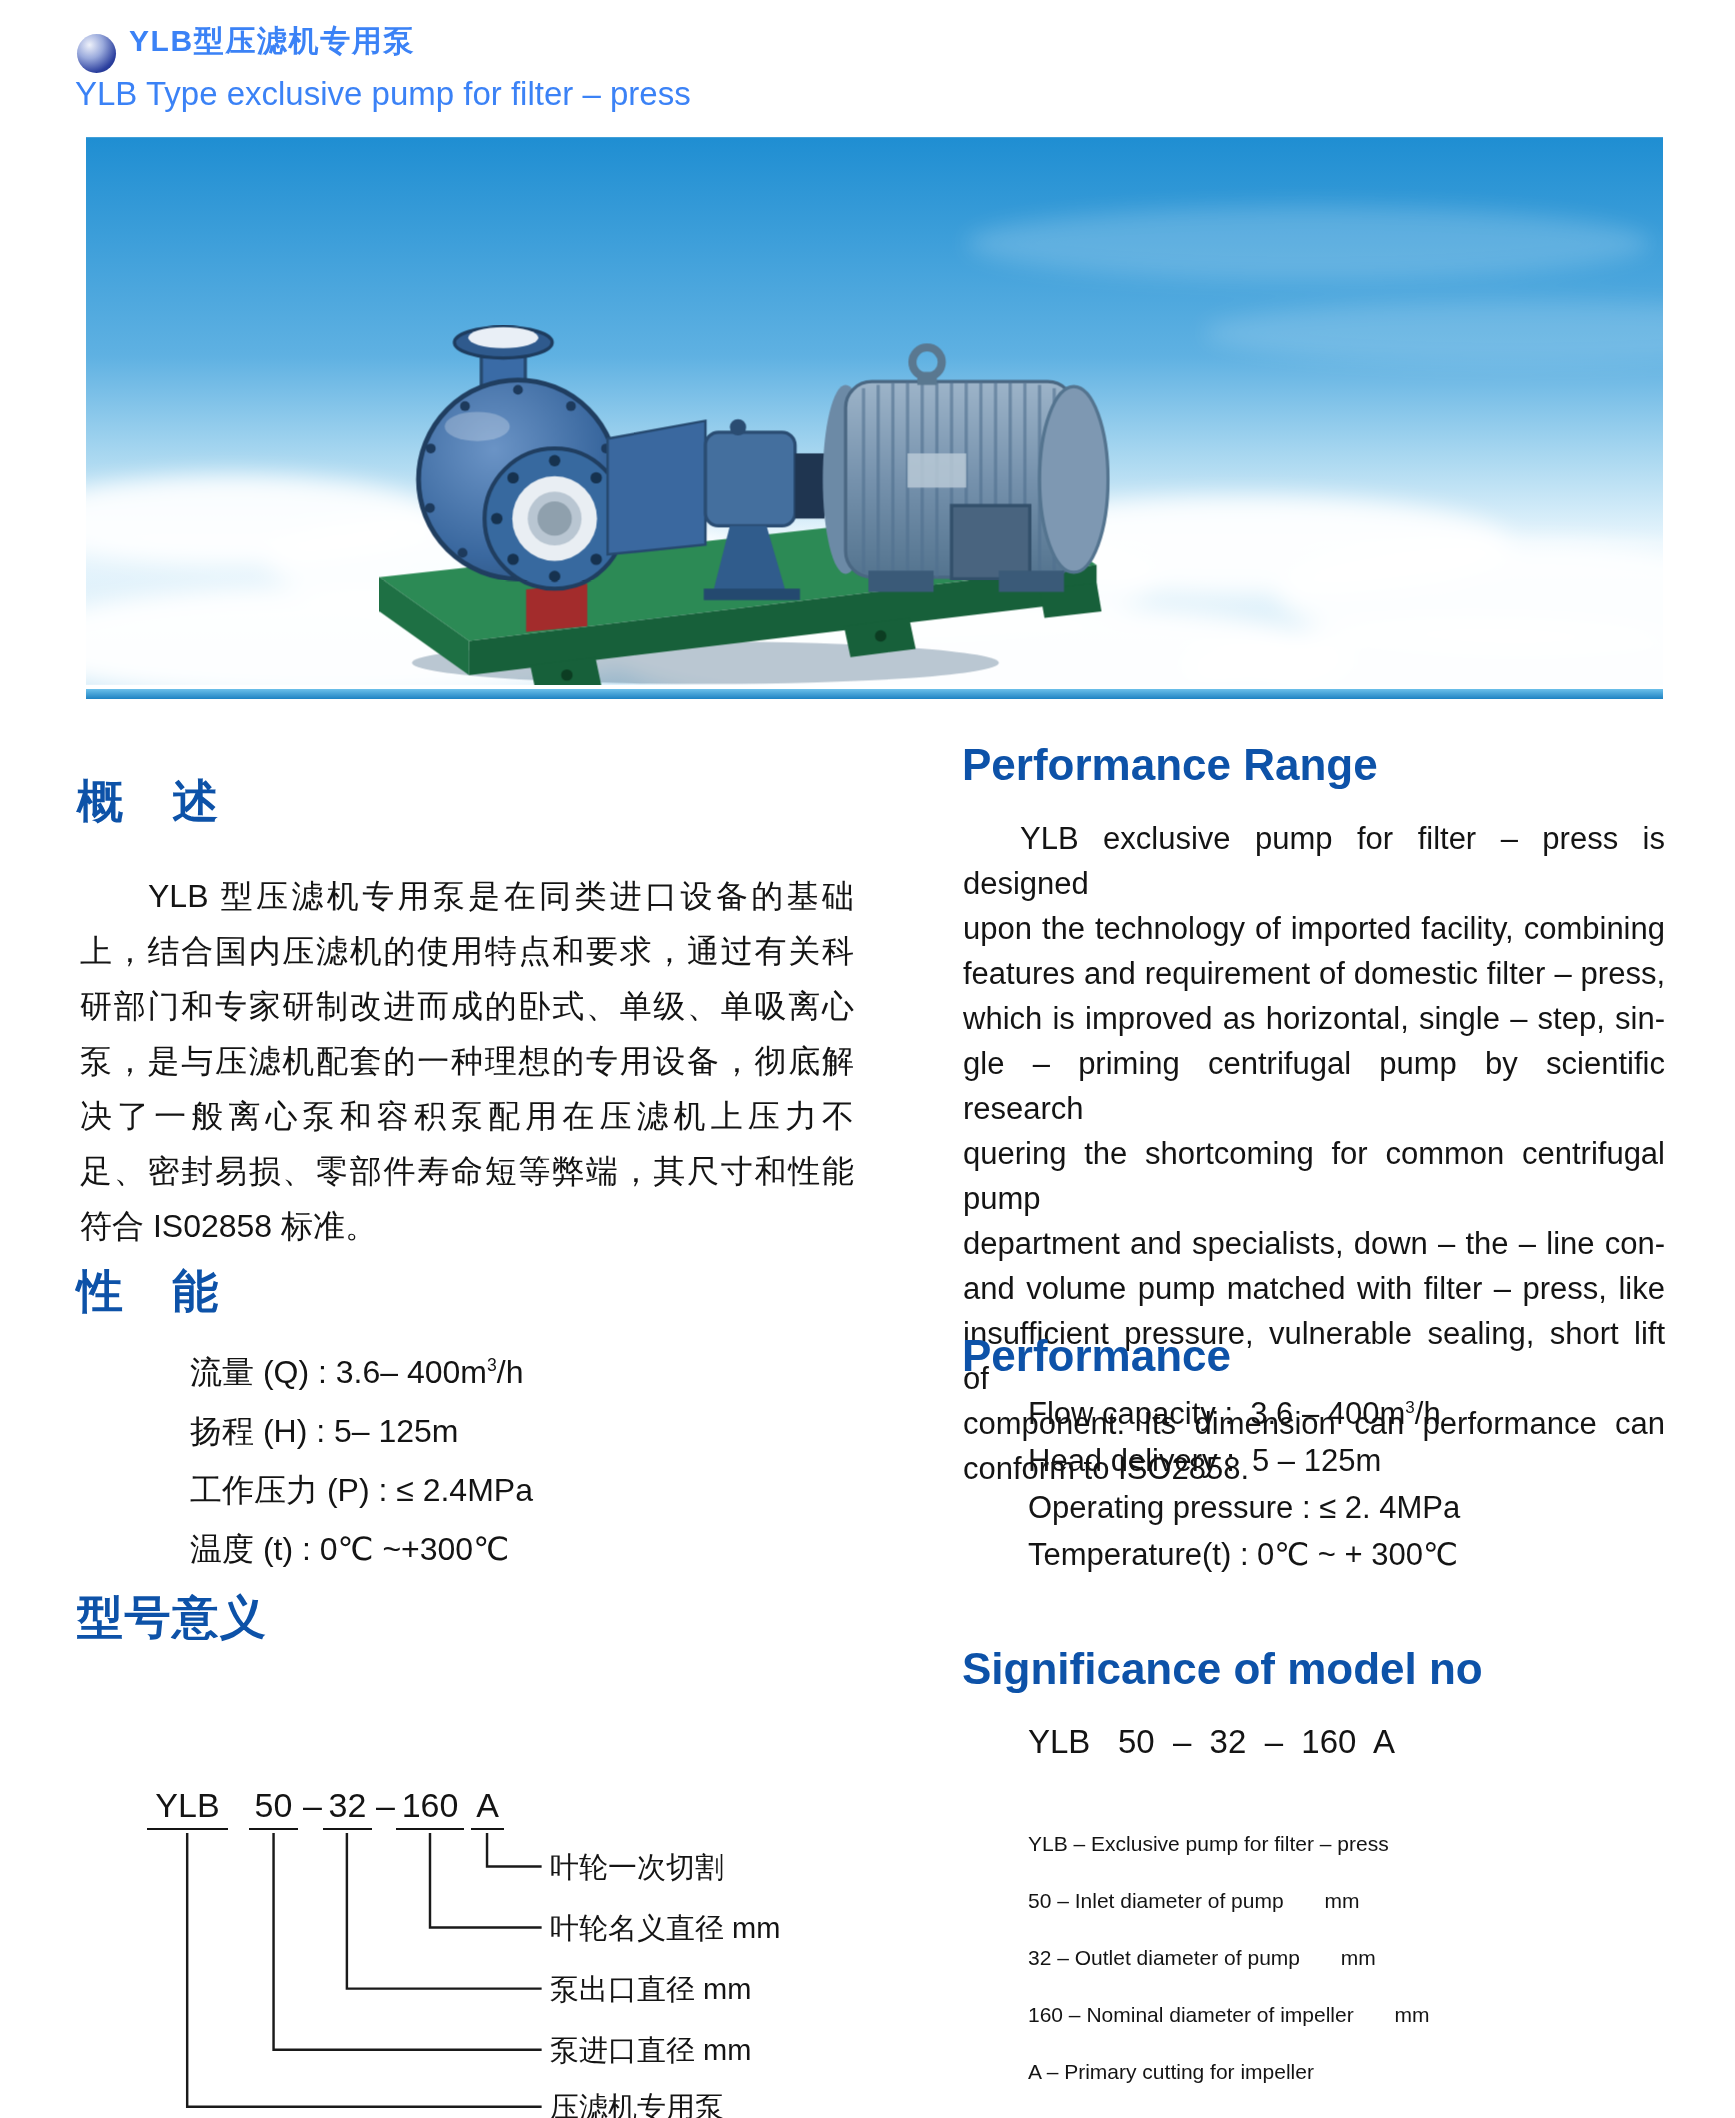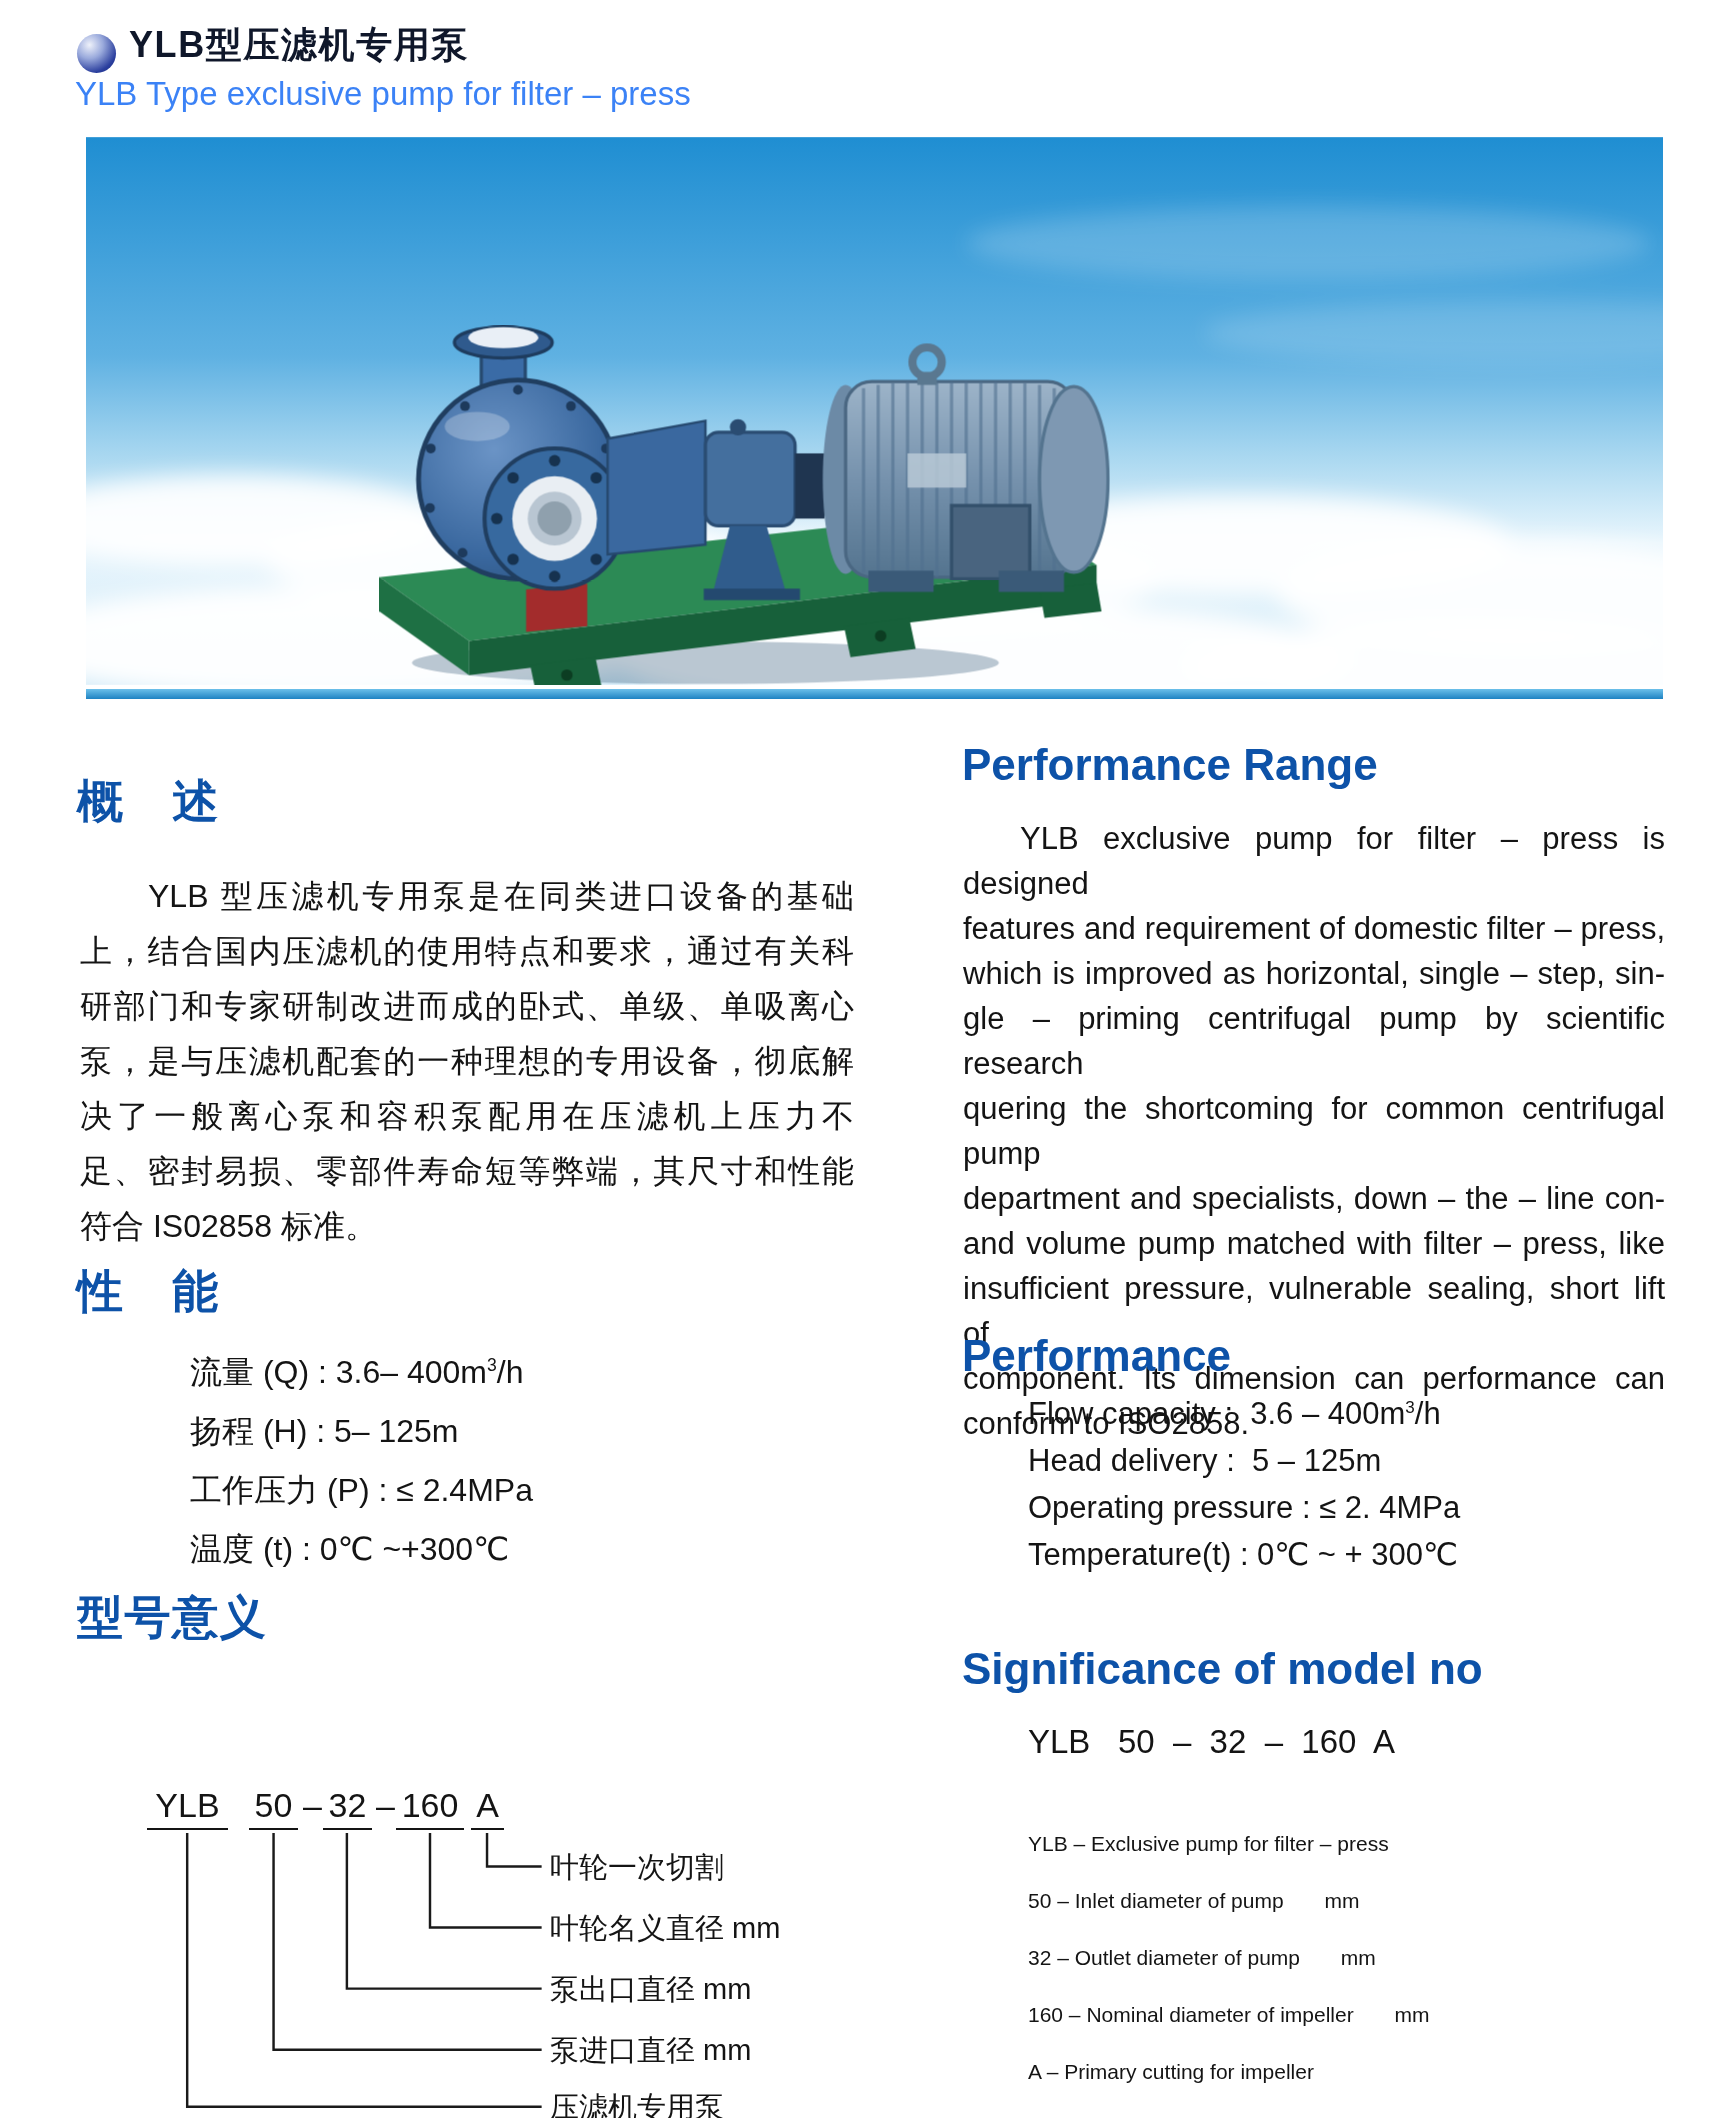--- a/index.html
+++ b/index.html
@@ -3,21 +3,21 @@
 <meta charset="utf-8">
 <title>YLB型压滤机专用泵</title>
 <style>
   html,body{margin:0;padding:0;background:#ffffff;}
   .page{position:relative;width:1736px;height:2119px;background:#fff;overflow:hidden;
         font-family:"Liberation Sans","DejaVu Sans",sans-serif;color:#141414;}
 
   
   .sphere{position:absolute;left:77px;top:34px;width:39px;height:39px;border-radius:50%;
           background:radial-gradient(circle at 32% 28%,#eef1fa 0%,#9aaadc 35%,#2b3f9e 72%,#18277c 100%);}
-  .cn-title{position:absolute;left:129px;top:21px;font-size:36px;font-weight:bold;color:#0f172a;letter-spacing:1.6px;}
+  .cn-title{position:absolute;left:129px;top:21px;font-size:30px;font-weight:bold;color:#3b82f6;letter-spacing:1.6px;}
   .en-subtitle{position:absolute;left:75px;top:75px;font-size:33px;color:#3b82f6;}
 
   
   .photo{position:absolute;left:86px;top:137px;width:1577px;height:548px;overflow:hidden;}
   .photo svg{display:block;}
   .photo-bar{position:absolute;left:86px;top:689px;width:1577px;height:9.8px;
              background:linear-gradient(180deg,#6cc0ea,#1e82c2);}
 
   
   .cnh,.enh{position:absolute;margin:0;font-weight:bold;color:#0d52a8;}
@@ -240,20 +240,21 @@
   <div class="dlabel" style="top:1848px;">叶轮一次切割</div>
   <div class="dlabel" style="top:1909px;">叶轮名义直径 mm</div>
   <div class="dlabel" style="top:1970px;">泵出口直径 mm</div>
   <div class="dlabel" style="top:2031px;text-align:center;">泵进口直径 mm</div>
   <div class="dlabel" style="top:2088px;">压滤机专用泵</div>
 
   <h2 class="enh" style="left:962px;top:740px;">Performance Range</h2>
 
   <div class="en-para">
     <div class="pl first">YLB exclusive pump for filter – press is designed</div>
+    <div class="pl">upon the technology of imported facility, combining</div>
     <div class="pl">features and requirement of domestic filter – press,</div>
     <div class="pl">which is improved as horizontal, single – step, sin-</div>
     <div class="pl">gle – priming centrifugal pump by scientific research</div>
     <div class="pl">quering the shortcoming for common centrifugal pump</div>
     <div class="pl">department and specialists, down – the – line con-</div>
     <div class="pl">and volume pump matched with filter – press, like</div>
     <div class="pl">insufficient pressure, vulnerable sealing, short lift of</div>
     <div class="pl">component. Its dimension can performance can</div>
     <div class="pl last">conform to ISO2858.</div>
   </div>

